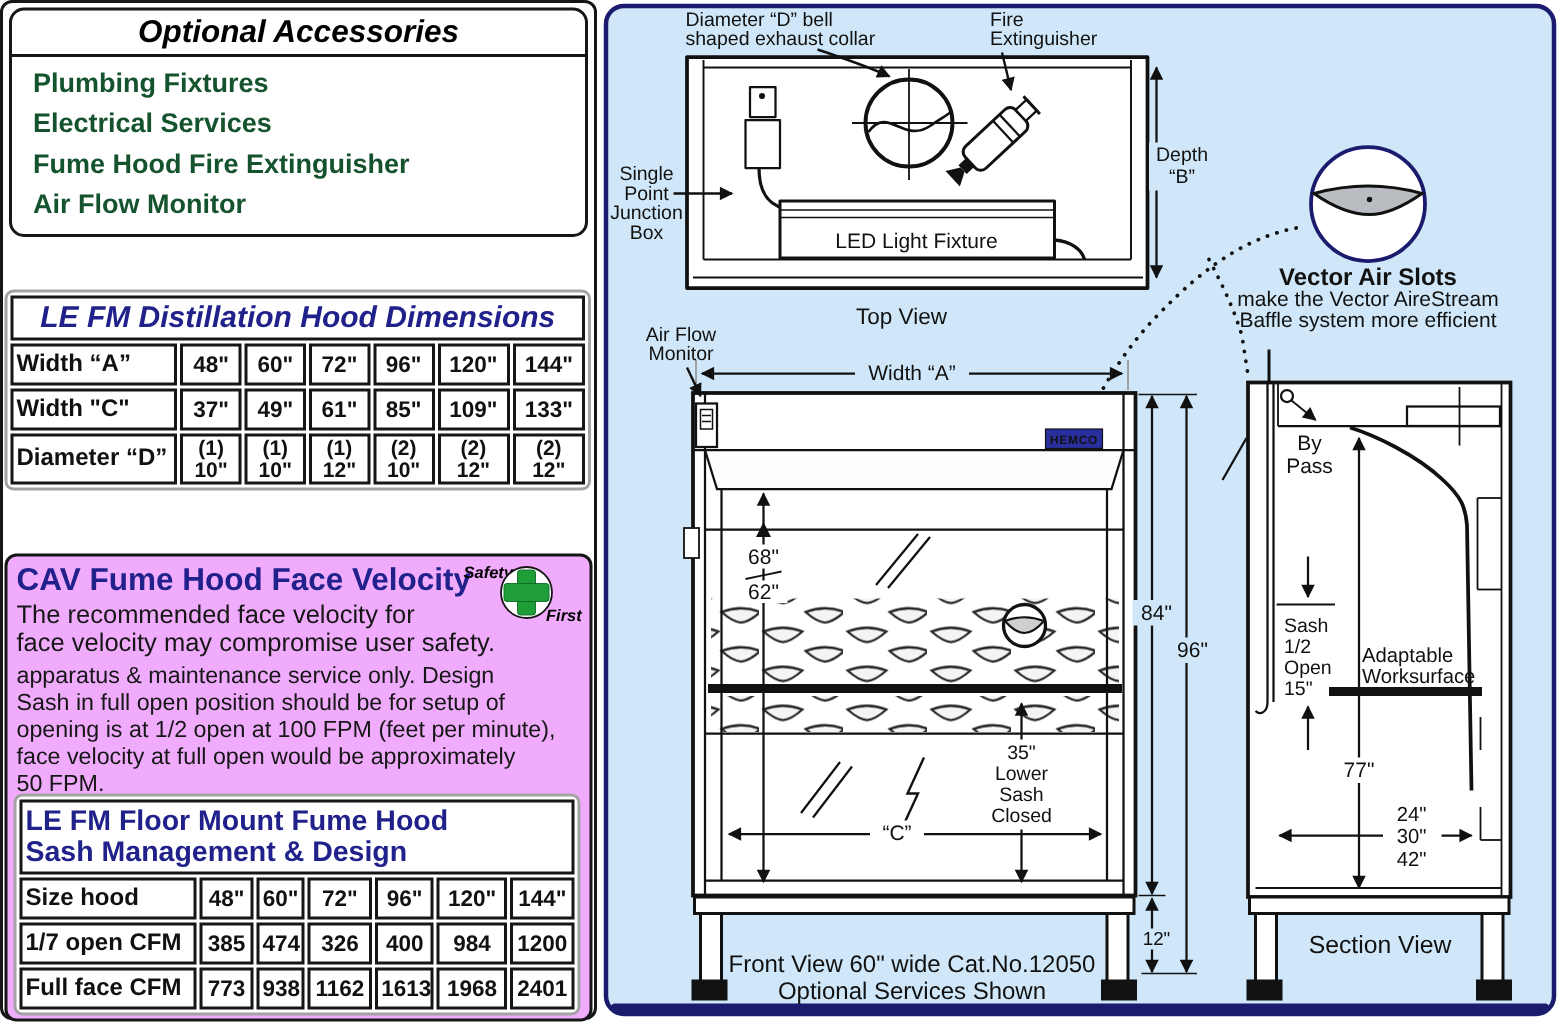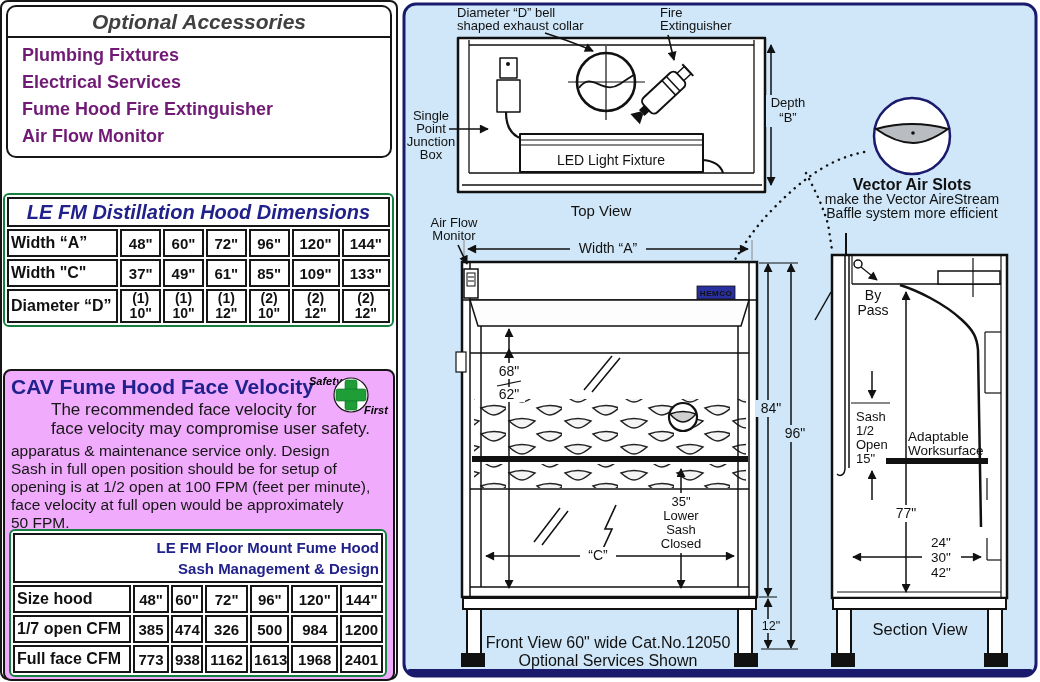--- a/index.html
+++ b/index.html
@@ -1,37 +1,37 @@
 <!DOCTYPE html>
 <html><head>
 <meta charset="utf-8">
 <style>
   html,body{margin:0;padding:0;background:#fff;}
   body{width:1040px;height:682px;position:relative;font-family:"Liberation Sans",sans-serif;overflow:hidden;}
   .left-frame{position:absolute;left:0;top:0;width:394px;height:676px;border:2px solid #161616;border-radius:8px;}
   
   .acc-box{position:absolute;left:6px;top:5px;width:382px;border:2px solid #161616;border-radius:10px;background:#fff;}
-  .acc-title{border-bottom:2px solid #161616;text-align:center;font-size:21px;font-weight:bold;font-style:italic;color:#404040;padding:3px 0 2px;}
+  .acc-title{border-bottom:2px solid #161616;text-align:center;font-size:21px;font-weight:bold;font-style:italic;color:#000000;padding:3px 0 2px;}
   .acc-items{padding:4px 0 6px 14px;}
-  .acc-item{font-size:18px;font-weight:bold;color:#701a75;line-height:27px;}
+  .acc-item{font-size:18px;font-weight:bold;color:#14532d;line-height:27px;}
   
-  table.databox{border-collapse:separate;border-spacing:2px;background:#fff;border:2px solid #15803d;border-radius:6px;table-layout:fixed;}
+  table.databox{border-collapse:separate;border-spacing:2px;background:#fff;border:2px solid #a3a3a3;border-radius:6px;table-layout:fixed;}
   table.databox td,table.databox th{border:2px solid #161616;background:#fff;padding:0 2px;}
   .dim-table{position:absolute;left:3px;top:193px;width:391px;}
   .tbl-title{font-size:20px;font-weight:bold;font-style:italic;color:#21218b;text-align:center;height:26px;}
-  .tbl-title2{font-size:15px;font-weight:bold;color:#21218b;text-align:right;line-height:21px;height:46px;}
+  .tbl-title2{font-size:19px;font-weight:bold;color:#21218b;text-align:left;line-height:21px;height:46px;}
   td.lbl{font-size:16px;font-weight:bold;color:#111;text-align:left;padding-left:6px;height:24px;}
   td.val{font-size:15px;font-weight:bold;color:#111;text-align:center;}
   td.two span{display:block;font-size:14px;line-height:15px;text-align:center;font-weight:bold;}
   
   .cav-box{position:absolute;left:3px;top:369px;width:388px;height:308px;border:2px solid #161616;border-radius:8px;background:#f0abfc;}
   .cav-title{font-size:21px;font-weight:bold;color:#21218b;padding:4px 0 0 6px;}
   .safety-logo{position:absolute;right:4px;top:2px;}
   .cav-p1{padding:1px 0 0 6px;}
-  .cav-p1 span{display:block;font-size:17px;color:#161616;line-height:19px;margin-left:40px;}
+  .cav-p1 span{display:block;font-size:17px;color:#161616;line-height:19px;}
   .cav-p2{padding:4px 0 0 6px;}
   .cav-p2 span{display:block;font-size:15.5px;color:#161616;line-height:18px;}
   .sash-table{position:absolute;left:4px;bottom:2px;width:378px;}
   
   .panel-svg{position:absolute;left:402px;top:2px;}
   .panel-svg text{font-family:"Liberation Sans",sans-serif;fill:#111;}
 </style>
 </head>
 <body>
 
@@ -153,21 +153,21 @@
       <td class="val">72"</td>
       <td class="val">96"</td>
       <td class="val">120"</td>
       <td class="val">144"</td>
     </tr>
     <tr>
       <td class="lbl">1/7 open CFM</td>
       <td class="val">385</td>
       <td class="val">474</td>
       <td class="val">326</td>
-      <td class="val">500</td>
+      <td class="val">400</td>
       <td class="val">984</td>
       <td class="val">1200</td>
     </tr>
     <tr>
       <td class="lbl">Full face CFM</td>
       <td class="val">773</td>
       <td class="val">938</td>
       <td class="val">1162</td>
       <td class="val">1613</td>
       <td class="val">1968</td>

